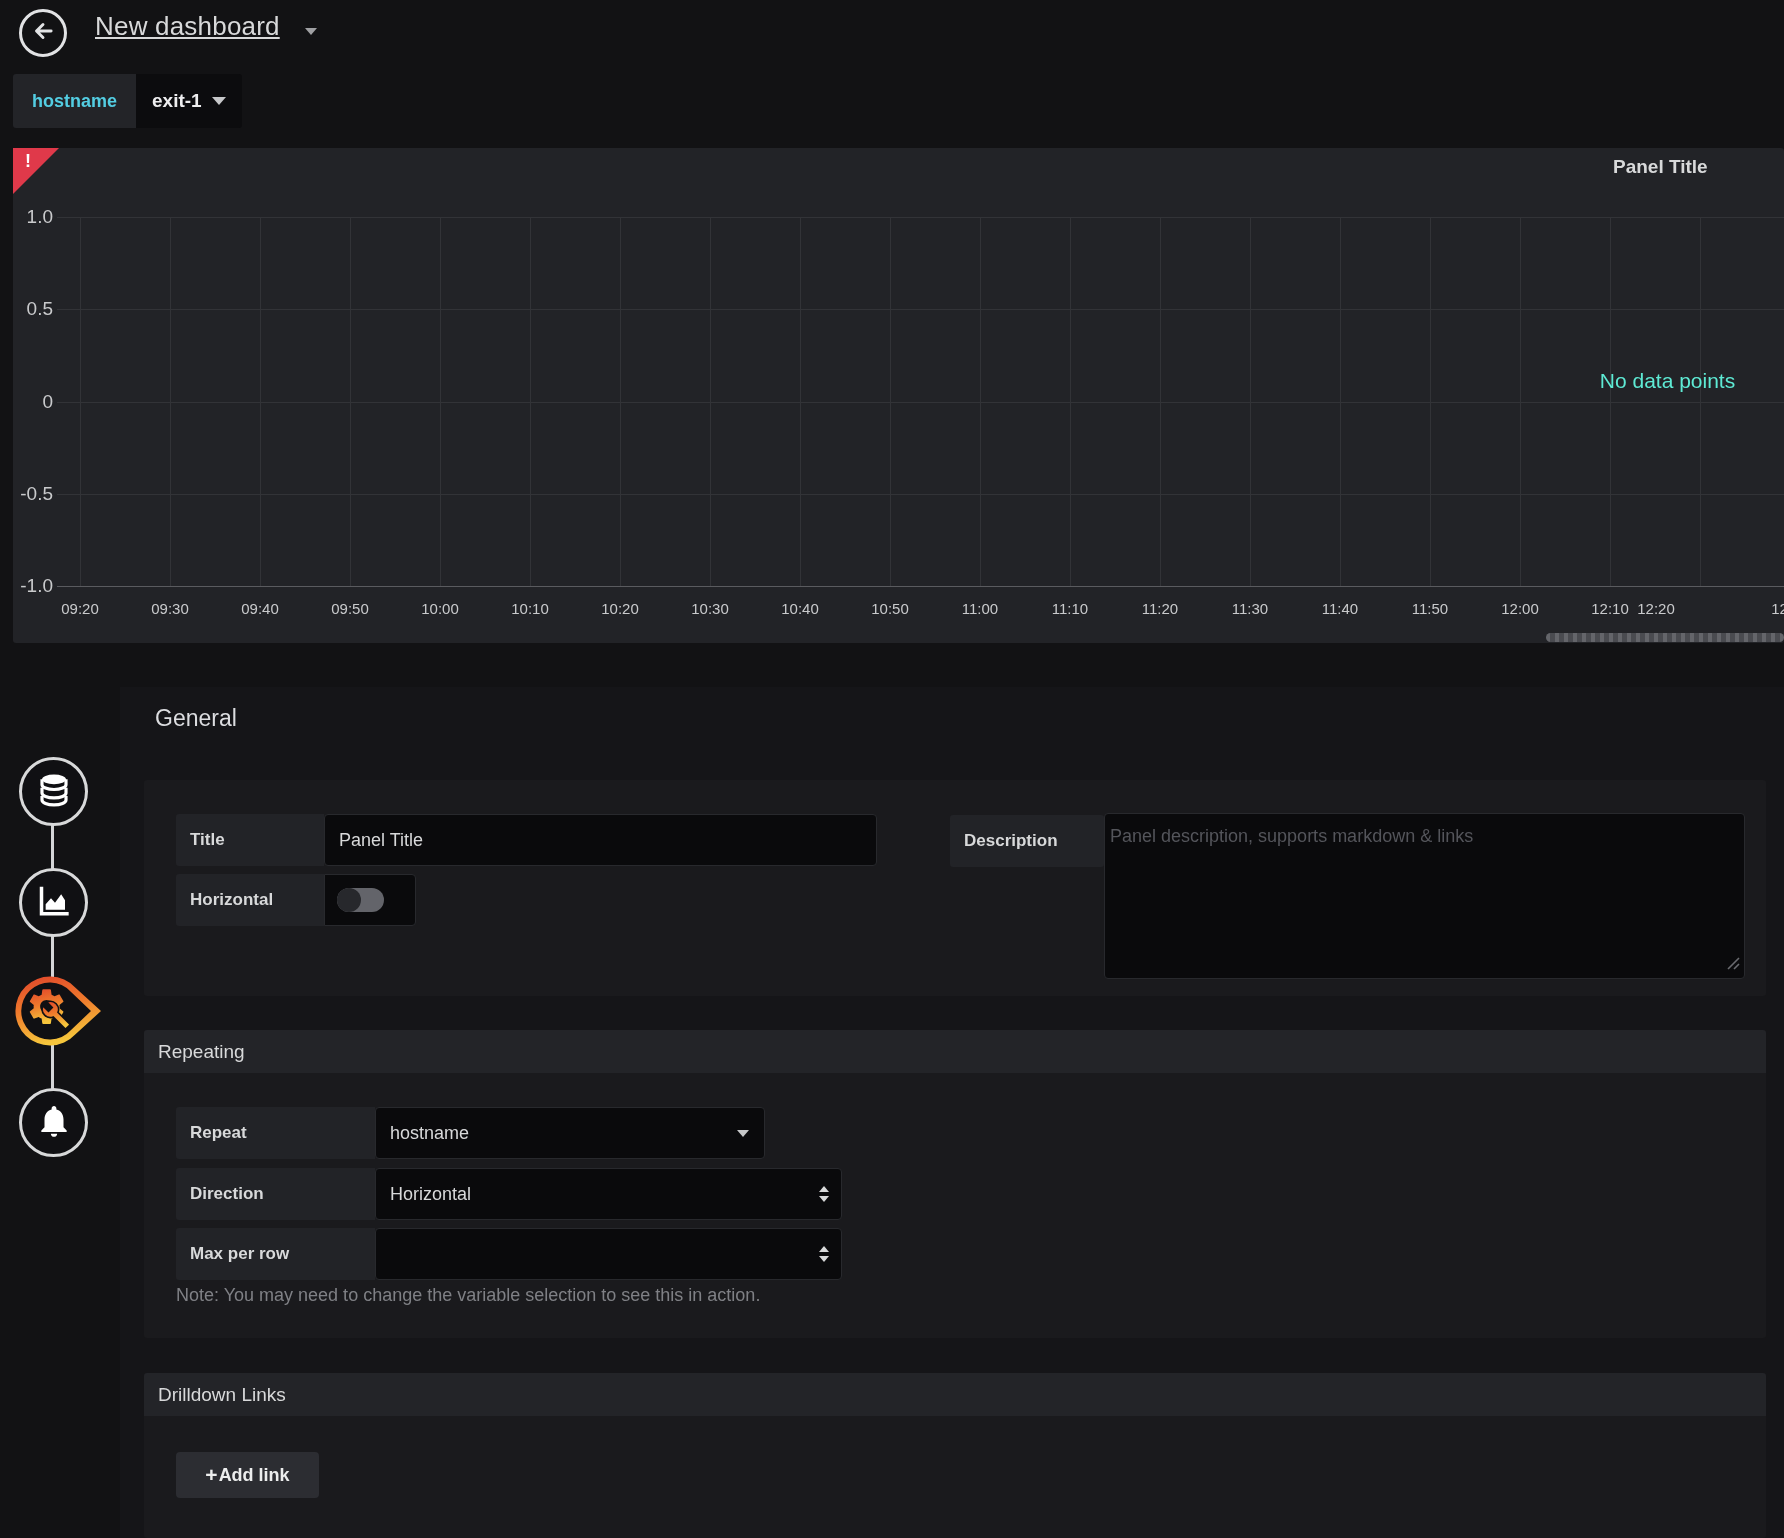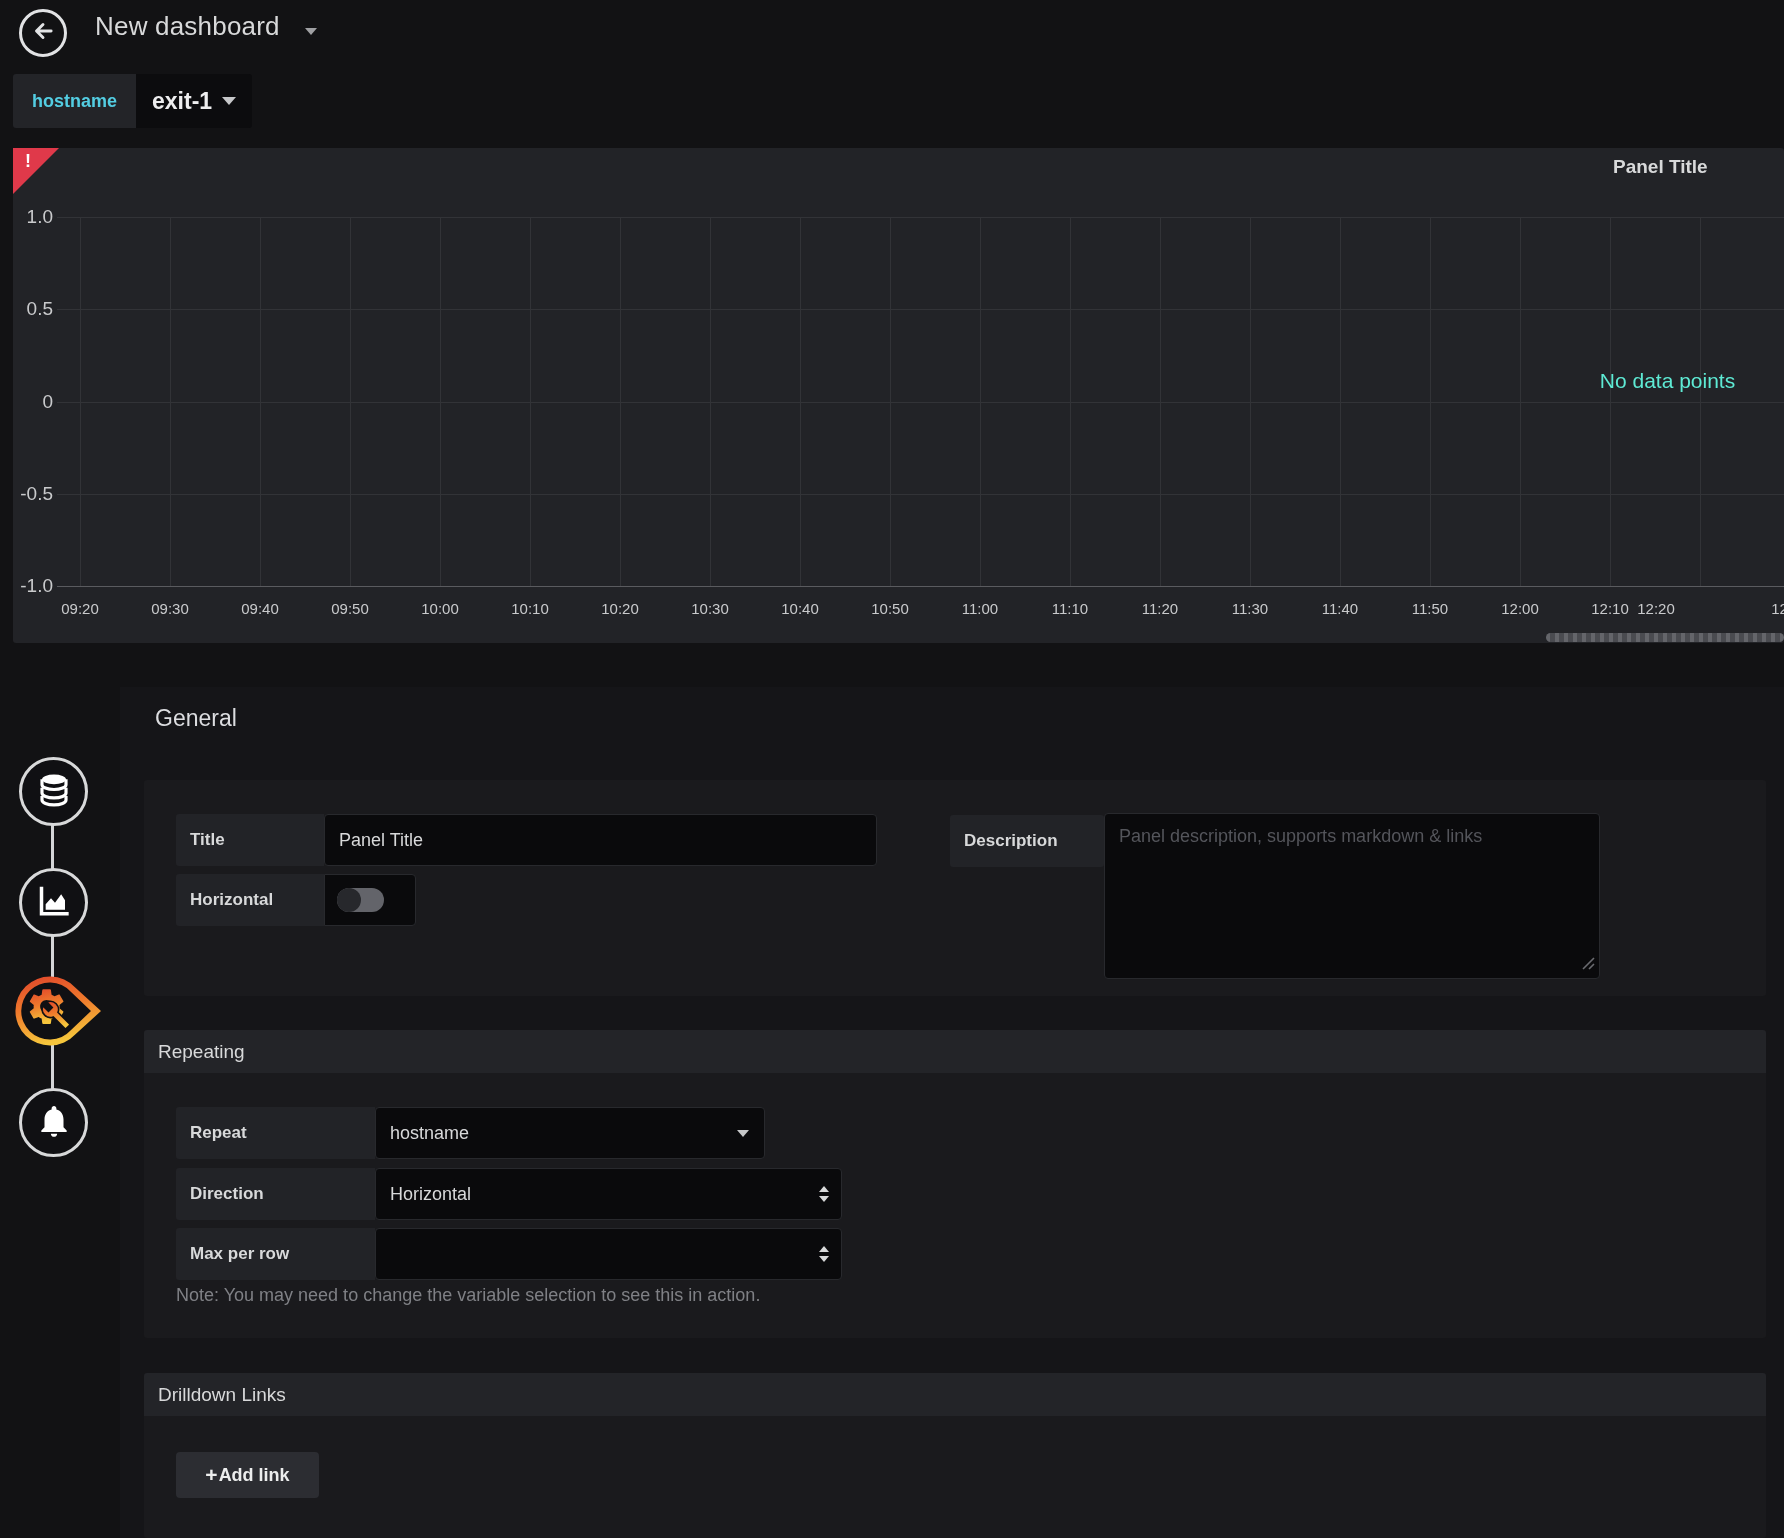--- a/index.html
+++ b/index.html
@@ -8,30 +8,30 @@
     background:#121214;
     font-family:"Liberation Sans","DejaVu Sans",sans-serif;
     color:#d8d9da;
     position:relative;
   }
   .abs { position:absolute; }
 
   
   .back-btn { left:19px; top:9px; width:48px; height:48px; border:3px solid #e2e3e5;
     border-radius:50%; display:flex; align-items:center; justify-content:center; cursor:pointer; }
-  .dash-title { left:95px; top:11px; font-size:26px; font-weight:500; color:#d8d9da; letter-spacing:.2px; }
+  .dash-title { left:95px; top:11px; font-size:26px; font-weight:500; color:#d8d9da; letter-spacing:.2px;text-decoration:underline; }
   .caret-down { width:0; height:0; border-left:6px solid transparent; border-right:6px solid transparent;
     border-top:7px solid #9fa0a3; display:inline-block; }
   .title-caret { left:305px; top:28px; }
 
   
   .var-chip { left:13px; top:74px; height:54px; display:flex; border-radius:3px; overflow:hidden; }
   .var-label { background:#232428; color:#53cde2; font-weight:700; font-size:18px;
     display:flex; align-items:center; padding:0 19px; }
-  .var-value { background:#0c0c0e; color:#eeeeef; font-weight:700; font-size:23px;
+  .var-value { background:#0c0c0e; color:#eeeeef; font-weight:700; font-size:19px;
     display:flex; align-items:center; gap:10px; padding:0 16px; cursor:pointer; }
   .var-value .caret-down { border-top-color:#c7c8ca; border-left-width:7px; border-right-width:7px; border-top-width:8px;}
 
   
   .panel { left:13px; top:148px; width:1771px; height:495px; background:#222327; border-radius:3px; }
   .corner-alert { left:0; top:0; width:0; height:0;
     border-top:46px solid #e0394a; border-right:46px solid transparent; }
   .corner-alert-mark { left:12px; top:3px; color:#fff; font-weight:700; font-size:18px; }
   .panel-title { left:1600px; top:8px; font-size:19px; font-weight:700; color:#d8d9da; }
   .plot { left:52px; top:69px; width:1719px; height:369px; }
@@ -83,22 +83,22 @@
     border-bottom:6px solid #d8d9da; }
   .tri-dn { width:0; height:0; border-left:5px solid transparent; border-right:5px solid transparent;
     border-top:6px solid #d8d9da; }
 
   .toggle-box { background:#0a0a0c; border:1px solid #28292d; border-radius:0 4px 4px 0;
     width:92px; display:flex; align-items:center; padding-left:12px; cursor:pointer; }
   .toggle-track { width:47px; height:24px; border-radius:12px; background:#63646a; position:relative; }
   .toggle-knob { position:absolute; left:0; top:0; width:24px; height:24px; border-radius:50%; background:#27282c; }
 
   .desc-area { position:absolute; }
-  .desc-area textarea { width:496px; height:166px; background:#0a0a0c; border:1px solid #28292d;
-    border-radius:4px; color:#d8d9da; font-size:18px; padding:12px 14px; resize:none;
+  .desc-area textarea { width:641px; height:166px; background:#0a0a0c; border:1px solid #28292d;
+    border-radius:4px; color:#d8d9da; font-size:18px; padding:12px 5px; resize:none;
     font-family:inherit; outline:none; }
   .desc-area textarea::placeholder { color:#54555b; }
   .resize-grip { position:absolute; right:5px; bottom:9px; pointer-events:none; }
 
   .note-text { position:absolute; left:32px; top:212px; font-size:18px; color:#7f8085; }
 
   .add-link-btn { position:absolute; left:32px; top:36px; width:143px; height:46px; background:#2c2d32;
     border:none; border-radius:4px; color:#eceded; font-size:18px; font-weight:700;
     display:flex; align-items:center; justify-content:center; cursor:pointer; font-family:inherit; }
   .add-link-btn .plus { font-size:21px; font-weight:700; margin-right:1px; }

